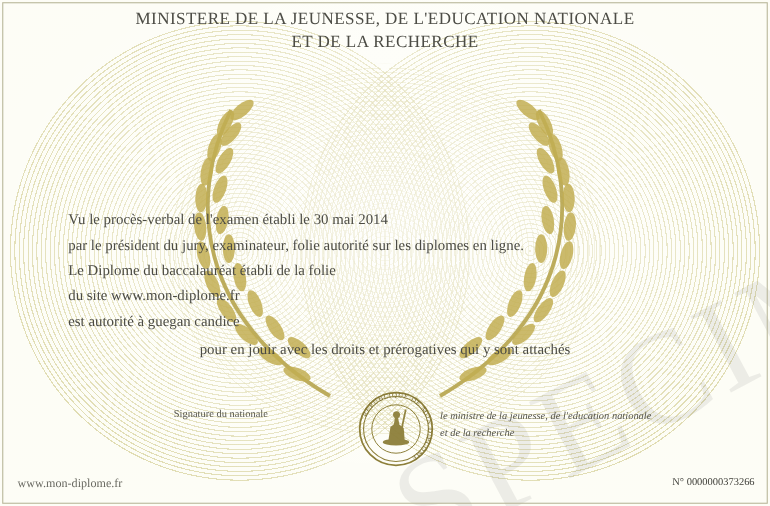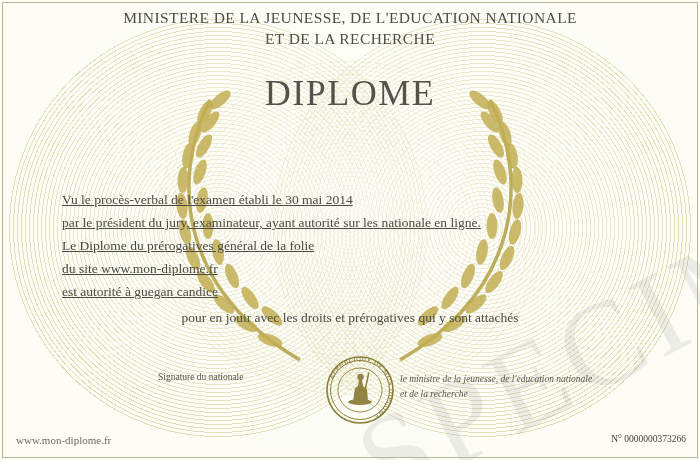--- a/index.html
+++ b/index.html
@@ -106,21 +106,20 @@
     color: #53534b;
     white-space: nowrap;
   }
   #body-block {
     position: absolute;
     left: 62px;
     top: 188px;
     font-size: 13.5px;
     line-height: 23px;
     color: #4b4b44;
-    text-decoration: underline;
   }
   #body-block div { white-space: nowrap; }
   #closing {
     position: absolute;
     left: 0; right: 0;
     top: 310px;
     text-align: center;
     font-size: 13.5px;
     color: #4b4b44;
   }
@@ -231,26 +230,25 @@
   </svg>
 
   <div id="watermark">SPECIMEN</div>
 
   <div class="content">
     <div id="ministry">
       <span>MINISTERE DE LA JEUNESSE, DE L'EDUCATION NATIONALE</span>
       <span class="l2">ET DE LA RECHERCHE</span>
     </div>
 
-    <div id="title-main">DIPLOME</div>
 
     <div id="body-block">
       <div>Vu le procès-verbal de l'examen établi le 30 mai 2014</div>
-      <div>par le président du jury, examinateur, ayant autorité sur les nationale en ligne.</div>
-      <div>Le Diplome du prérogatives général de la folie</div>
+      <div>par le président du jury, examinateur, folie autorité sur les diplomes en ligne.</div>
+      <div>Le Diplome du baccalauréat établi de la folie</div>
       <div>du site www.mon-diplome.fr</div>
       <div>est autorité à guegan candice</div>
     </div>
 
     <div id="closing">pour en jouir avec les droits et prérogatives qui y sont attachés</div>
 
     <div id="sig-left">Signature du nationale</div>
     <div id="sig-right">
       <div>le ministre de la jeunesse, de l'education nationale</div>
       <div>et de la recherche</div>

